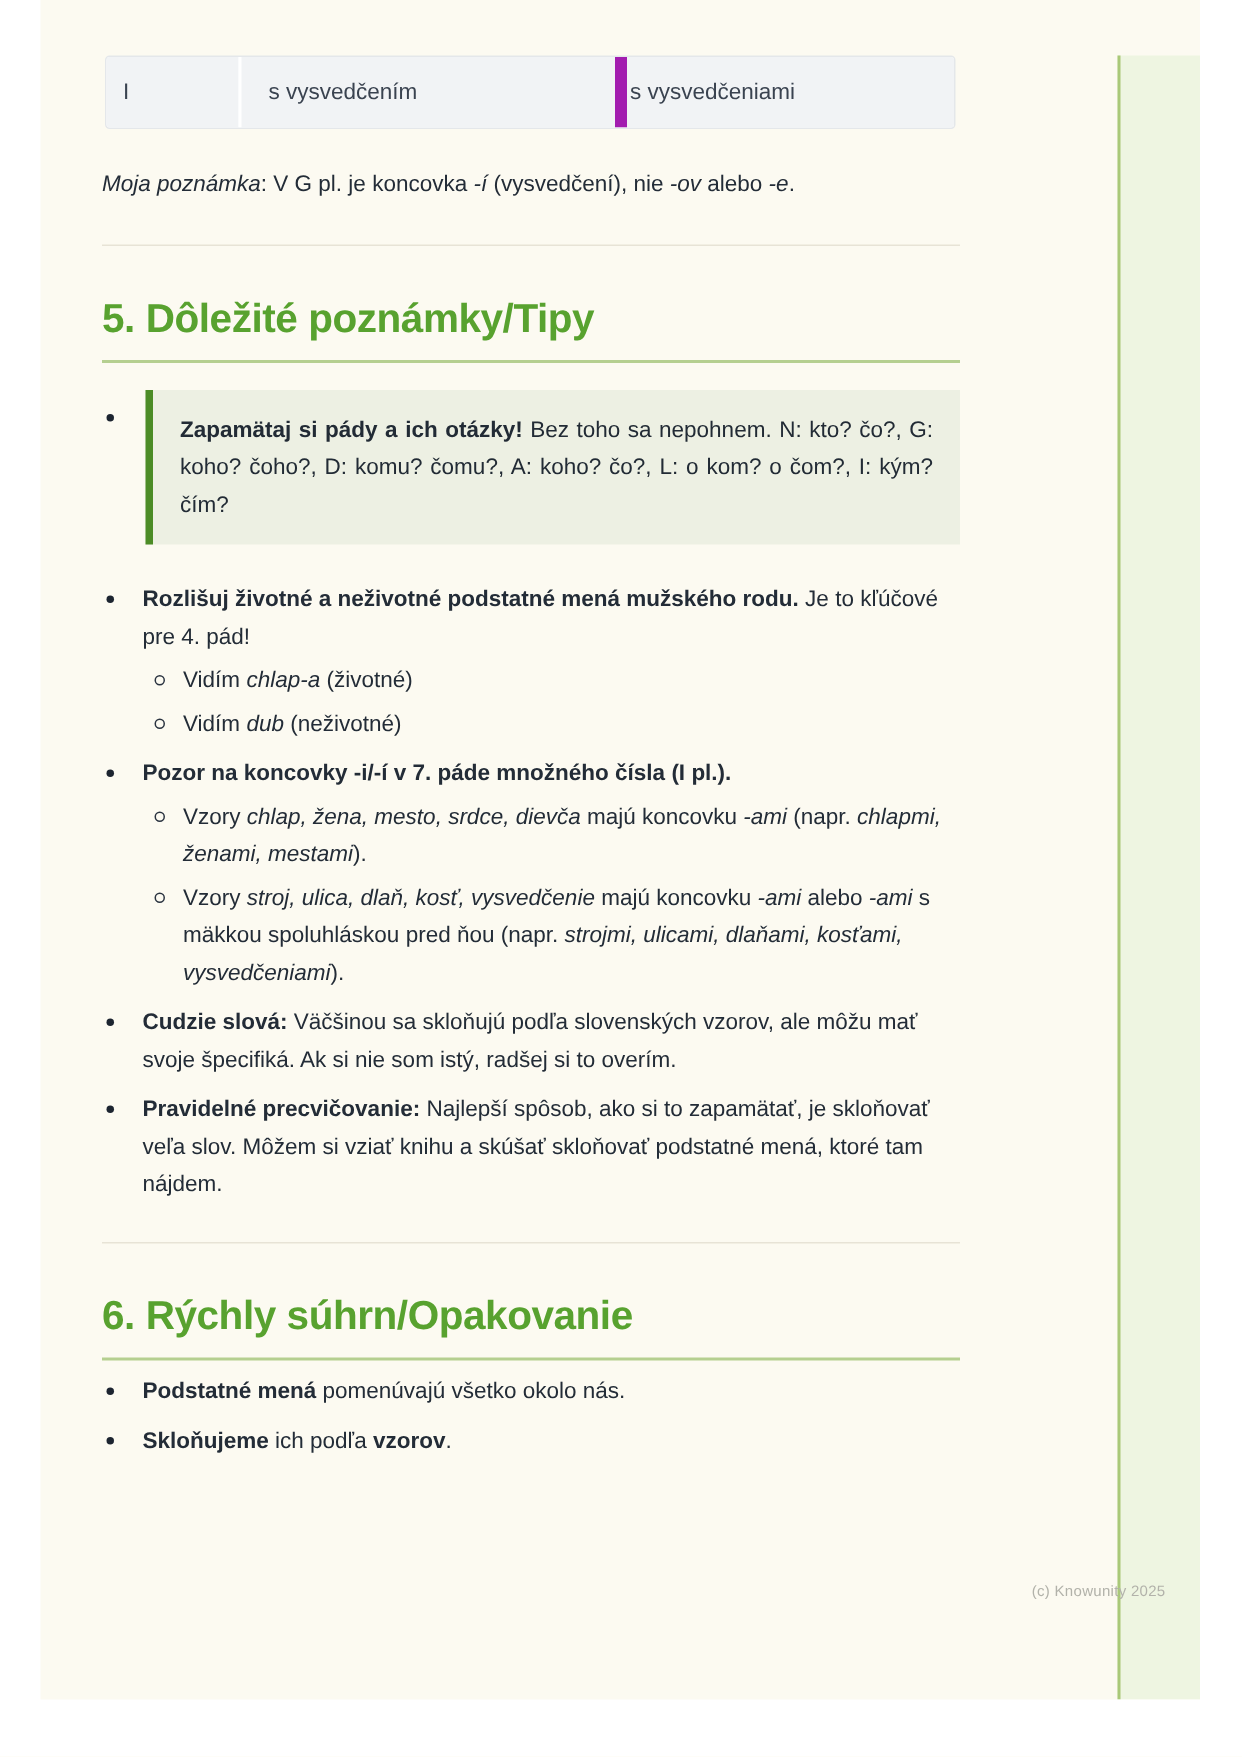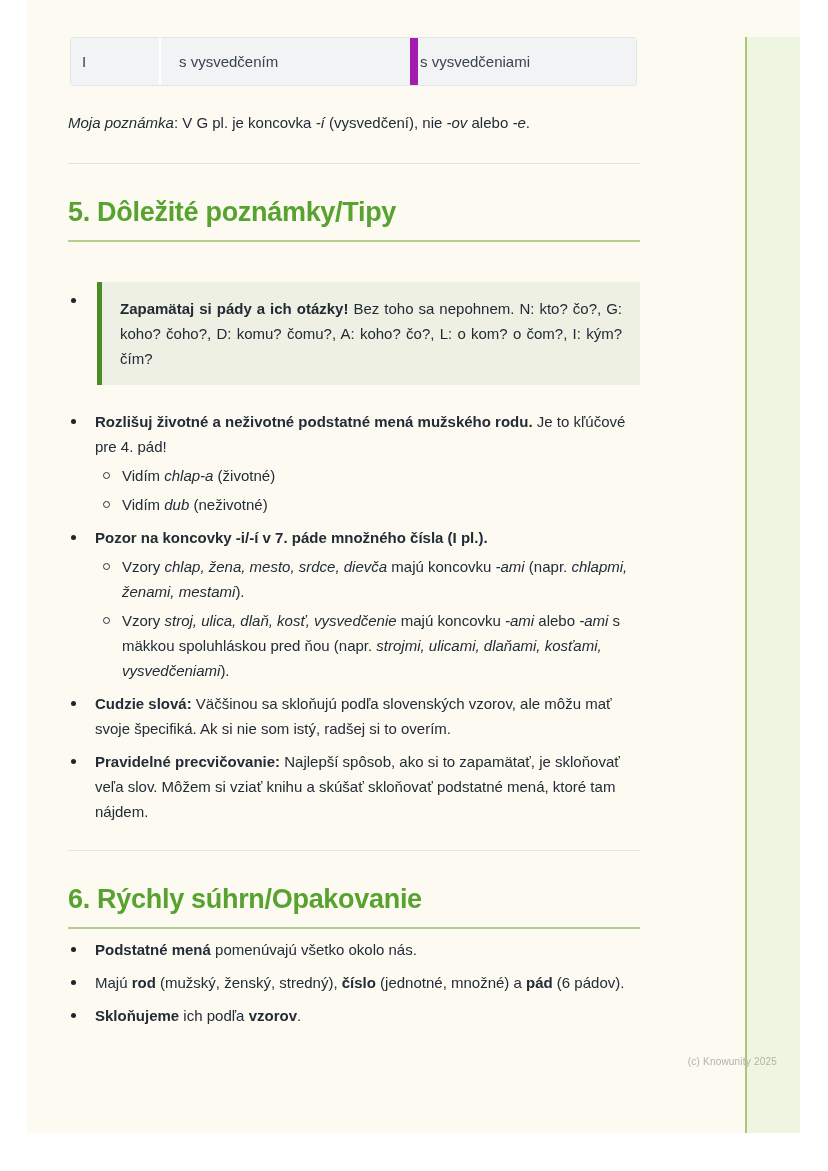--- a/index.html
+++ b/index.html
@@ -35,21 +35,21 @@
   .note{margin:24px 0 0 0;font-size:15px;line-height:25px;color:#232c37;}
   
   .rule{height:1px;background:#e7e3d6;border:0;margin:28px 0 0 0;width:572px;}
   .rule2{margin-top:26px;}
   .h{
     margin:30px 0 0 0;font-size:27px;line-height:36px;font-weight:700;
     color:#58a22f;letter-spacing:-0.3px;
   }
   .hline{height:2px;background:#b5cf90;margin-top:10px;width:572px;}
   
-  .callout-row{position:relative;margin-top:40px;padding-left:29px;}
+  .callout-row{position:relative;margin-top:18px;padding-left:29px;}
   .callout-row>.dot{top:16px;}
   .callout{
     background:#edf0e3;border-left:5px solid #4c8c26;
     padding:14px 18px;box-sizing:border-box;width:543px;
     font-size:15px;line-height:25px;text-align:justify;color:#222b35;
   }
   
   .list{margin-top:24px;}
   .list6{margin-top:8px;}
   .li{position:relative;padding-left:27px;margin-bottom:8px;font-size:15px;line-height:25px;}
@@ -143,24 +143,20 @@
     <h2 class="h">6. Rýchly súhrn/Opakovanie</h2>
     <div class="hline"></div>
 
     <div class="list list6">
 
       <div class="li">
         <span class="dot"></span>
         <p class="para"><span class="sg-b">Podstatné mená</span><span class="sg-n"> pomenúvajú všetko okolo nás.</span></p>
       </div>
 
-      <div class="li">
-        <span class="dot"></span>
-        <p class="para"><span class="sg-n">Majú </span><span class="sg-b">rod</span><span class="sg-n"> (mužský, ženský, stredný), </span><span class="sg-b">číslo</span><span class="sg-n"> (jednotné, množné) a </span><span class="sg-b">pád</span><span class="sg-n"> (6 pádov).</span></p>
-      </div>
 
       <div class="li">
         <span class="dot"></span>
         <p class="para"><span class="sg-b">Skloňujeme</span><span class="sg-n"> ich podľa </span><span class="sg-b">vzorov</span><span class="sg-n">.</span></p>
       </div>
 
     </div>
 
   </div>
 

